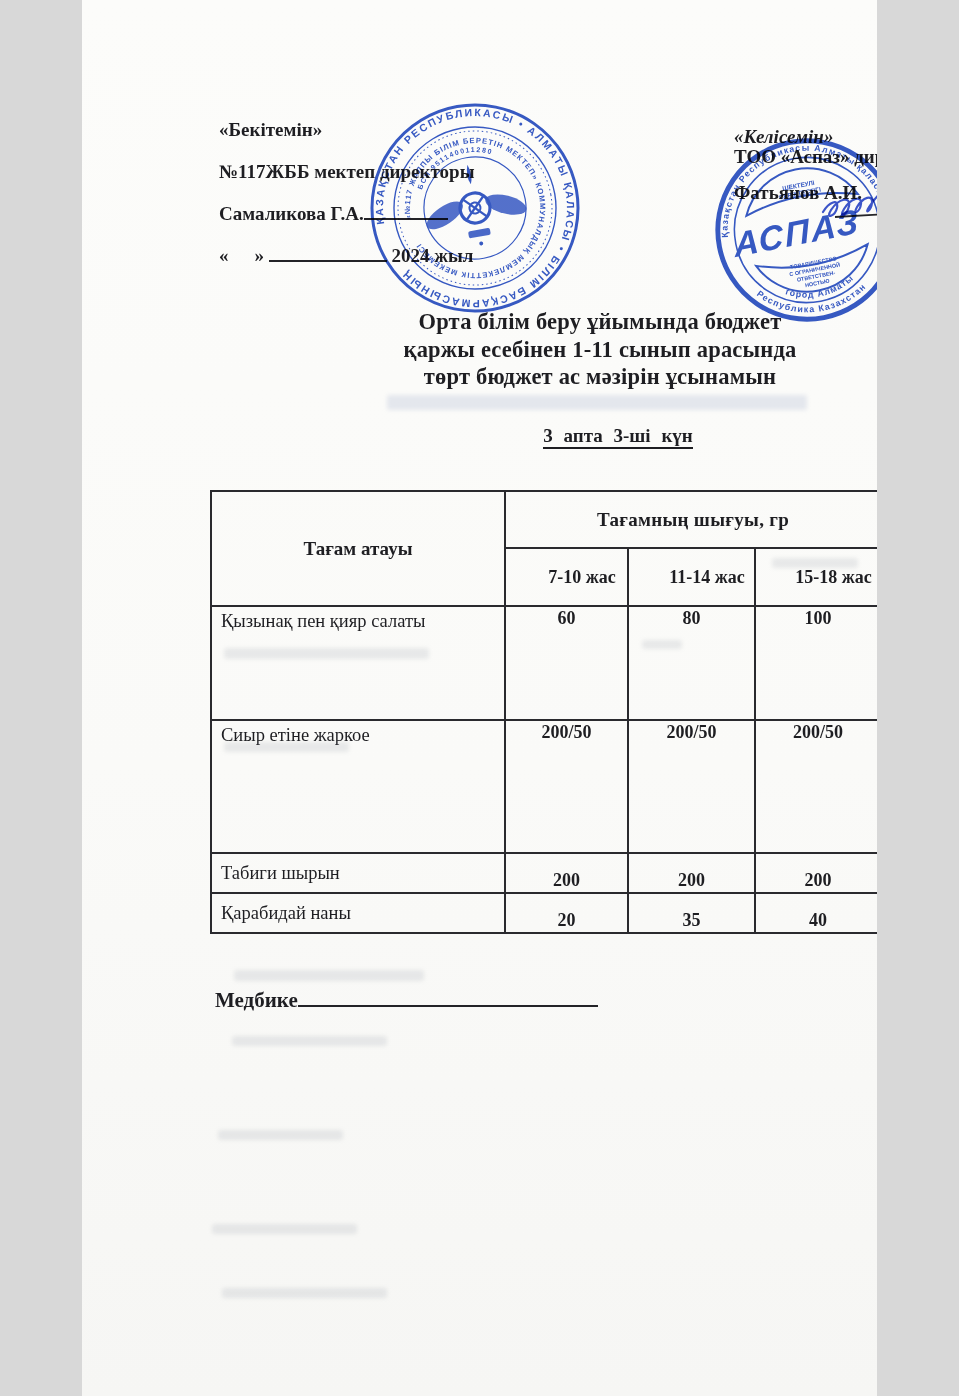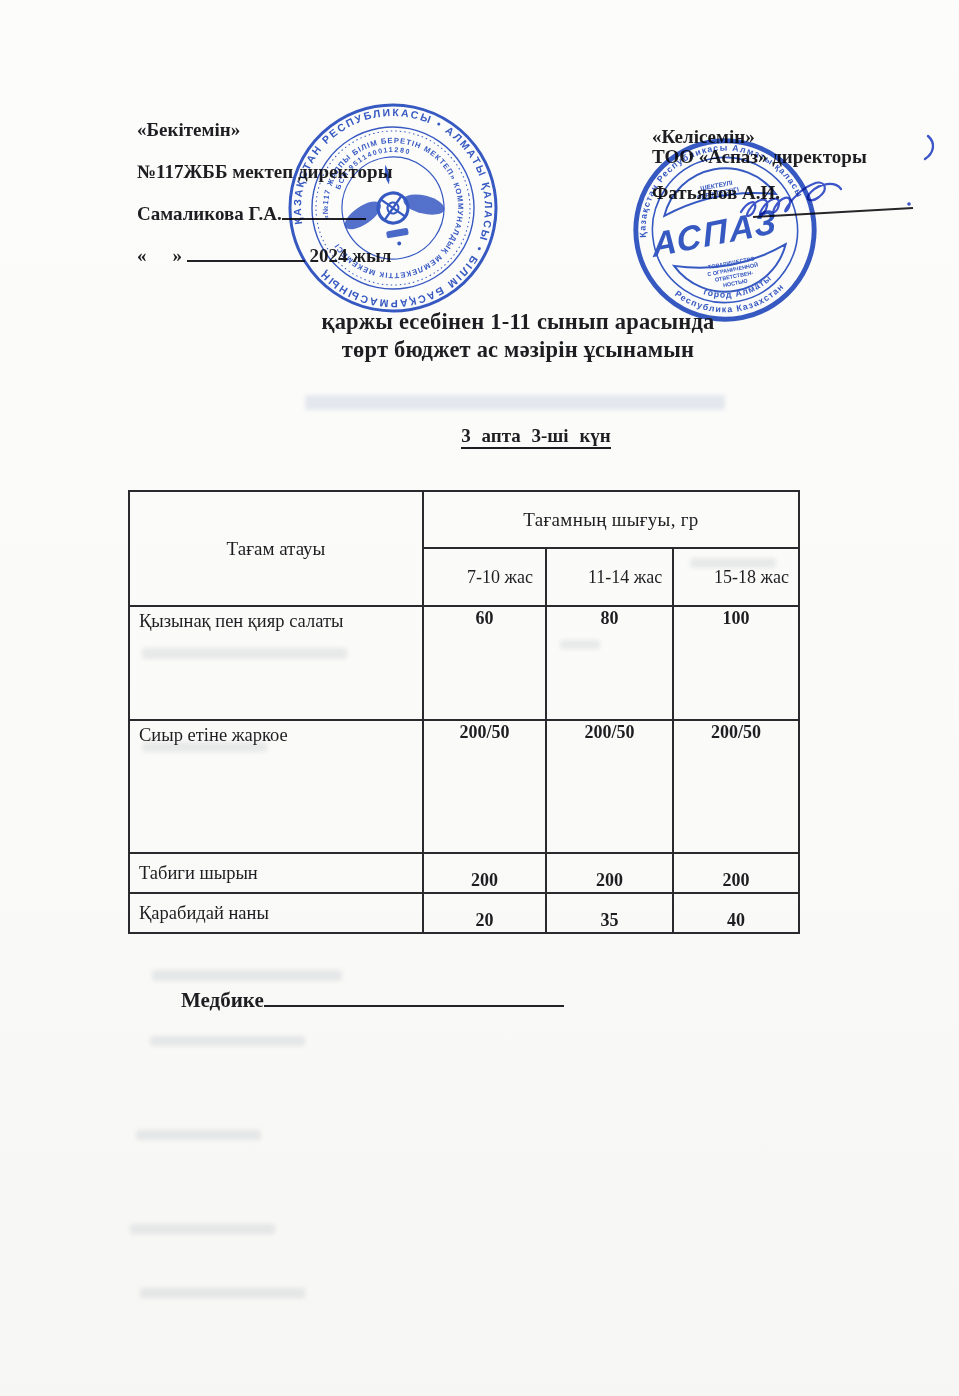--- a/index.html
+++ b/index.html
@@ -1,43 +1,43 @@
 <!DOCTYPE html>
 <html><head>
 <meta charset="utf-8">
 <style>
   html,body{margin:0;padding:0;}
   body{background:#d8d8d8;font-family:"Liberation Serif","DejaVu Serif",serif;}
   .page{
-    position:relative;width:959px;height:1396px;margin:0 auto;
+    position:relative;width:795px;height:1396px;margin:0 auto;
     background:linear-gradient(180deg,#fcfcfa 0%,#fafaf8 55%,#f6f6f4 100%);
     color:#1e1e22;overflow:hidden;
   }
   .abs{position:absolute;}
   
   .hdr{font-weight:bold;font-size:19px;line-height:20px;}
   .hdr .ln{margin-bottom:22px;white-space:nowrap;}
   .qgap{display:inline-block;width:26px;}
   .uline{display:inline-block;border-bottom:2px solid #232327;height:14px;vertical-align:baseline;}
   
   .title{width:560px;text-align:center;font-weight:bold;font-size:22.5px;line-height:27.5px;letter-spacing:.2px;}
   .subtitle{font-weight:bold;font-size:19px;border-bottom:2.2px solid #1e1e22;padding-bottom:1px;word-spacing:6px;margin-left:32px;}
   
   table.menu{border-collapse:collapse;table-layout:fixed;width:672px;}
   table.menu th,table.menu td{border:2px solid #2a2a2e;}
-  table.menu th{font-weight:normal;border-radius:9px;}
+  table.menu th{font-weight:bold;border-radius:9px;}
   th.group{font-size:19px;height:53px;vertical-align:middle;text-align:center;letter-spacing:.3px;}
   th.dishcol{font-size:19px;vertical-align:middle;text-align:center;}
   th.age{font-size:18px;height:54px;vertical-align:middle;text-align:center;padding-left:32px;}
   td.dish{font-size:18.5px;vertical-align:top;padding:4px 6px 0 9px;text-align:left;margin-top:35px;}
   td.val{font-size:18px;font-weight:bold;vertical-align:top;text-align:center;}
   tr.short td{vertical-align:middle;padding-top:16px;}
   tr.short td.dish{padding-top:1px;border-radius:7px;}
   
-  .nurse{font-weight:bold;font-size:21px;margin-left:48px;}
+  .nurse{font-weight:bold;font-size:21px;}
   .nurse .uline{height:16px;border-bottom-width:2.4px;}
   
   .stamp{mix-blend-mode:multiply;opacity:.94;}
   .ink{mix-blend-mode:multiply;}
   
   .ghost{position:absolute;background:rgba(105,115,135,.13);border-radius:3px;filter:blur(2.2px);}
   .ghost.blue{background:rgba(90,110,170,.14);}
 </style>
 </head>
 <body>
@@ -51,21 +51,21 @@
       <span>Самаликова Г.А.</span><span class="uline" style="width:84px"></span>
     </div>
     <div class="ln">
       <span>«</span><span class="qgap"></span><span>»</span>
       <span class="uline" style="width:118px"></span>
       <span>2024 жыл</span>
     </div>
   </div>
 
   <div class="abs hdr" style="left:652px;top:127px;">
-    <div class="ln" style="margin-bottom:0;">«Келісемін»</div>
+    <div class="ln" style="margin-bottom:0;font-style:italic;">«Келісемін»</div>
     <div class="ln" style="margin-bottom:16px;">ТОО «Аспаз» директоры</div>
     <div class="ln">Фатьянов А.И.</div>
   </div>
 
   <svg class="abs stamp" style="left:283px;top:98px;transform:rotate(-10deg);" width="220" height="220" viewBox="0 0 220 220">
     <g fill="none" stroke="#2a4fc3">
       <circle cx="110" cy="110" r="103" stroke-width="3"></circle>
       <circle cx="110" cy="110" r="81" stroke-width="1.4"></circle>
       <circle cx="110" cy="110" r="77" stroke-width="1" stroke-dasharray="1.5,3"></circle>
       <circle cx="110" cy="110" r="51" stroke-width="1.2"></circle>
@@ -126,20 +126,21 @@
     <line x1="20" y1="57" x2="180" y2="48" stroke="#26262a" stroke-width="1.8"></line>
     <path d="M8,52 c6,-10 16,-14 14,-4 c-2,8 -12,12 -6,2 c8,-12 20,-14 18,-4 c-2,9 -11,13 -5,3 c7,-11 18,-14 17,-5 c-1,8 -9,12 -4,3 c6,-10 16,-13 15,-4 c-1,8 -8,12 -3,4 c6,-9 15,-19 26,-23 c12,-5 16,5 6,13 c-8,6 -16,3 -8,-5 c9,-9 24,-11 30,-3" fill="none" stroke="#3d56cd" stroke-width="2.2" stroke-linecap="round"></path>
     <circle cx="176" cy="44" r="1.8" fill="#3d56cd"></circle>
   </svg>
 
   <svg class="abs ink" style="left:920px;top:133px;" width="26" height="30" viewBox="0 0 26 30">
     <path d="M5,26 C14,20 16,10 8,3" fill="none" stroke="#3d56cd" stroke-width="2.4" stroke-linecap="round"></path>
   </svg>
 
   <div class="abs title" style="left:238px;top:308px;">
+    <div>Орта білім беру ұйымында бюджет</div>
     <div>қаржы есебінен 1-11  сынып арасында</div>
     <div>төрт бюджет ас мәзірін ұсынамын</div>
   </div>
 
   <div class="ghost blue" style="left:305px;top:395px;width:420px;height:15px;"></div>
 
   <div class="abs" style="left:240px;top:425px;width:560px;text-align:center;">
     <span class="subtitle">3 апта  3-ші күн</span>
   </div>
 

